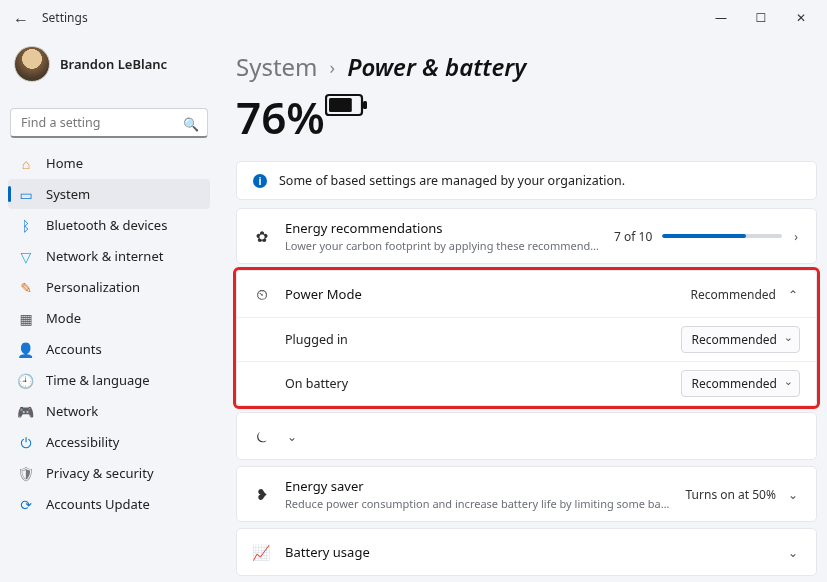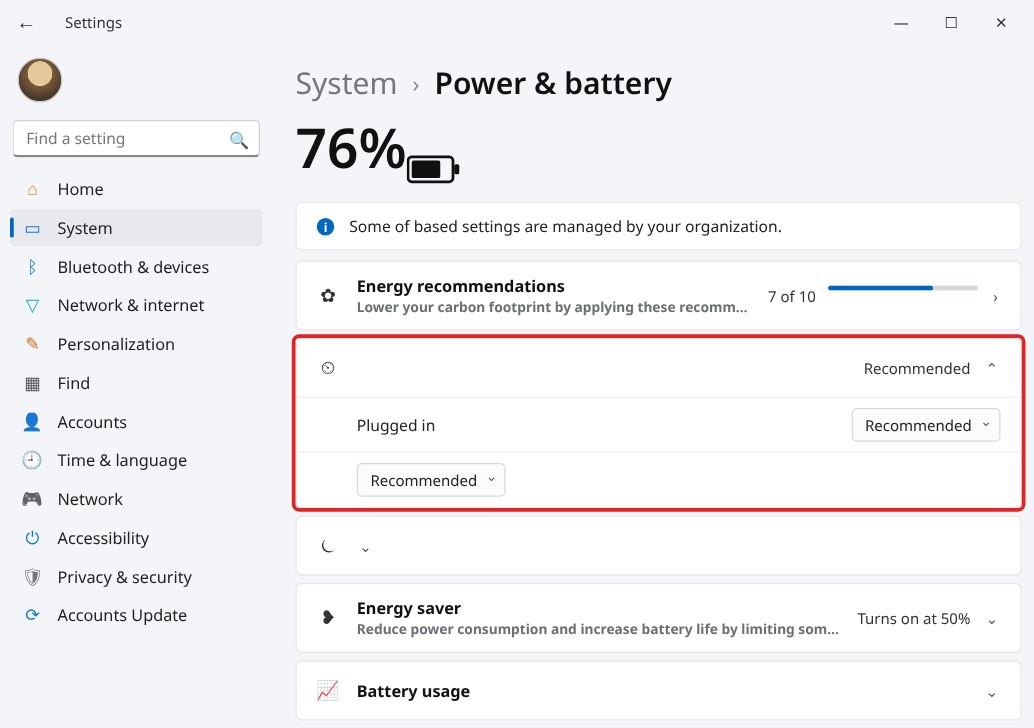--- a/index.html
+++ b/index.html
@@ -1,52 +1,52 @@
 <!DOCTYPE html>
 <html><head>
 <meta charset="utf-8">
 <style>
   * { box-sizing: border-box; margin: 0; padding: 0; font-family: "Segoe UI", system-ui, sans-serif; }
   body { background: #f3f5f9; width: 827px; height: 582px; overflow: hidden; color: #1a1a1a; }
   .titlebar { height: 34px; display: flex; align-items: center; padding: 0 6px; }
   .titlebar .back { width: 30px; text-align: center; font-size: 16px; color: #333; }
-  .titlebar .title { font-size: 12px; color: #333; margin-left: 16px; flex: 1; }
+  .titlebar .title { font-size: 12px; color: #333; margin-left: 6px; flex: 1; }
   .win-controls { display: flex; gap: 0; }
   .win-controls div { width: 40px; height: 28px; display: flex; align-items: center; justify-content: center; font-size: 12px; color: #333; }
   .layout { display: flex; height: calc(582px - 34px); }
   .sidebar { width: 218px; padding: 6px 8px 0 8px; }
   .profile { display: flex; align-items: center; gap: 10px; padding: 6px 4px 14px 6px; }
   .avatar { width: 36px; height: 36px; border-radius: 50%; background: radial-gradient(circle at 50% 35%, #e6c99a 35%, #7a5a3a 36%, #4a3a2a 70%); border: 1px solid #ccc; }
   .profile-name { font-size: 13px; font-weight: 600; color: #222; }
-  .search { position: relative; margin: 0 2px 10px 2px; }
+  .search { position: relative; margin: 12px 2px 10px 2px; }
   .search input { width: 100%; height: 30px; border: 1px solid #d0d3d8; border-bottom: 2px solid #888; border-radius: 4px; background: #fff; padding: 0 28px 0 10px; font-size: 12.5px; color: #333; outline: none; }
   .search input::placeholder { color: #777; }
   .search .mag { position: absolute; right: 8px; top: 7px; font-size: 13px; color: #555; }
   .nav { display: flex; flex-direction: column; gap: 1px; margin-top: 6px; }
   .nav-item { display: flex; align-items: center; gap: 12px; height: 30px; padding: 0 10px; border-radius: 4px; font-size: 13px; color: #222; position: relative; cursor: default; }
   .nav-item.active { background: #e7e9ee; }
   .nav-item.active::before { content: ""; position: absolute; left: 0; top: 7px; bottom: 7px; width: 3px; background: #0067c0; border-radius: 2px; }
   .nav-item .icon { width: 16px; height: 16px; display: inline-flex; align-items: center; justify-content: center; font-size: 14px; }
   .content { flex: 1; overflow-y: auto; padding: 10px 10px 18px 18px; }
   .breadcrumb { display: flex; align-items: center; gap: 12px; font-size: 24px; color: #777; margin: 6px 0 4px 0; }
-  .breadcrumb .cur { color: #111; font-weight: 600; }
+  .breadcrumb .cur { color: #111; font-weight: 600; font-style: italic; }
   .breadcrumb .sep { font-size: 18px; color: #888; }
-  .pct-row { display: flex; align-items: flex-end; margin: 2px 0 14px 0; }
+  .pct-row { display: flex; align-items: flex-start; margin: 2px 0 14px 0; }
   .pct { font-size: 44px; font-weight: 600; color: #111; }
   .batt-svg { margin-top: 6px; }
   .info-banner { display: flex; align-items: center; gap: 12px; background: #fff; border: 1px solid #e5e7ec; border-radius: 5px; padding: 10px 16px; font-size: 12.5px; color: #222; margin-bottom: 8px; }
   .info-dot { width: 14px; height: 14px; border-radius: 50%; background: #0067c0; color: #fff; font-size: 10px; display: flex; align-items: center; justify-content: center; font-weight: 700; }
   .card { background: #fff; border: 1px solid #e5e7ec; border-radius: 5px; margin-bottom: 6px; }
   .row { display: flex; align-items: center; padding: 10px 16px; min-height: 46px; gap: 14px; }
   .row + .sub .subrow { border-top: 1px solid #eceef3; }
   .row .icon-slot { width: 18px; display: flex; justify-content: center; color: #333; font-size: 15px; }
-  .row .texts { flex: 1; min-width: 0; font-weight: bold; }
+  .row .texts { flex: 1; min-width: 0; }
   .row .t1 { font-size: 13px; color: #111; }
   .row .t2 { font-size: 11px; color: #6b6f76; margin-top: 1px; white-space: nowrap; overflow: hidden; text-overflow: ellipsis; }
-  .row .right { display: flex; gap: 10px; font-size: 12px; color: #333; }
+  .row .right { display: flex; align-items: center; gap: 10px; font-size: 12px; color: #333; }
   .chev { color: #555; font-size: 12px; padding: 0 2px; }
   .progress { width: 120px; height: 4px; background: #d6dade; border-radius: 2px; position: relative; overflow: hidden; }
   .progress .fill { position: absolute; left: 0; top: 0; bottom: 0; background: #0067c0; border-radius: 2px; }
   .subrow { display: flex; align-items: center; padding: 8px 16px 8px 48px; min-height: 40px; gap: 2px; }
   .subrow .label { flex: 1; font-size: 12.5px; color: #222; }
   .dropdown { border: 1px solid #d6d8de; background: #fbfbfd; border-radius: 4px; padding: 4px 22px 4px 10px; font-size: 12px; color: #222; position: relative; }
   .dropdown::after { content: "⌄"; position: absolute; right: 6px; top: 2px; font-size: 11px; color: #555; }
   .highlight-box { outline: 3px solid #e02424; outline-offset: 0; border-radius: 3px; margin-bottom: 6px; }
   .i-home { color:#e08a2a } .i-sys{color:#1079d6} .i-bt{color:#1079d6} .i-net{color:#19a9d6}
   .i-pers{color:#d6701a} .i-apps{color:#555} .i-acc{color:#2aa06a} .i-time{color:#1079d6}
@@ -62,20 +62,21 @@
     <div>—</div>
     <div>☐</div>
     <div>✕</div>
   </div>
 </div>
 
 <div class="layout">
   <aside class="sidebar">
     <div class="profile">
       <div class="avatar"></div>
+      <div class="profile-name">Brandon LeBlanc</div>
     </div>
     <div class="search">
       <input type="text" placeholder="Find a setting" style="">
       <span class="mag">🔍</span>
     </div>
     <nav class="nav">
       <div class="nav-item">
           <span class="icon i-home">⌂</span>
           <span>Home</span>
         </div>
@@ -90,21 +91,21 @@
       <div class="nav-item">
           <span class="icon i-net">▽</span>
           <span>Network &amp; internet</span>
         </div>
       <div class="nav-item">
           <span class="icon i-pers">✎</span>
           <span>Personalization</span>
         </div>
       <div class="nav-item">
           <span class="icon i-apps">▦</span>
-          <span>Find</span>
+          <span>Mode</span>
         </div>
       <div class="nav-item">
           <span class="icon i-acc">👤</span>
           <span>Accounts</span>
         </div>
       <div class="nav-item">
           <span class="icon i-time">🕘</span>
           <span>Time &amp; language</span>
         </div>
       <div class="nav-item">
@@ -162,32 +163,34 @@
           <span class="chev">›</span>
         </div>
       </div>
     </div>
 
     <div class="highlight-box">
       <div class="card" style="margin-bottom:0">
         <div class="row">
           <div class="icon-slot">⏲</div>
           <div class="texts">
+            <div class="t1">Power Mode</div>
           </div>
           <div class="right">
             <span>Recommended</span>
             <span class="chev">⌃</span>
           </div>
         </div>
         <div class="sub">
           <div class="subrow">
             <div class="label">Plugged in</div>
             <div class="dropdown">Recommended</div>
           </div>
           <div class="subrow" style="border-top:1px solid #eceef3">
+            <div class="label">On battery</div>
             <div class="dropdown">Recommended</div>
           </div>
         </div>
       </div>
     </div>
 
     <div class="card">
       <div class="row">
         <div class="icon-slot">⏾</div>
         <div class="right">

